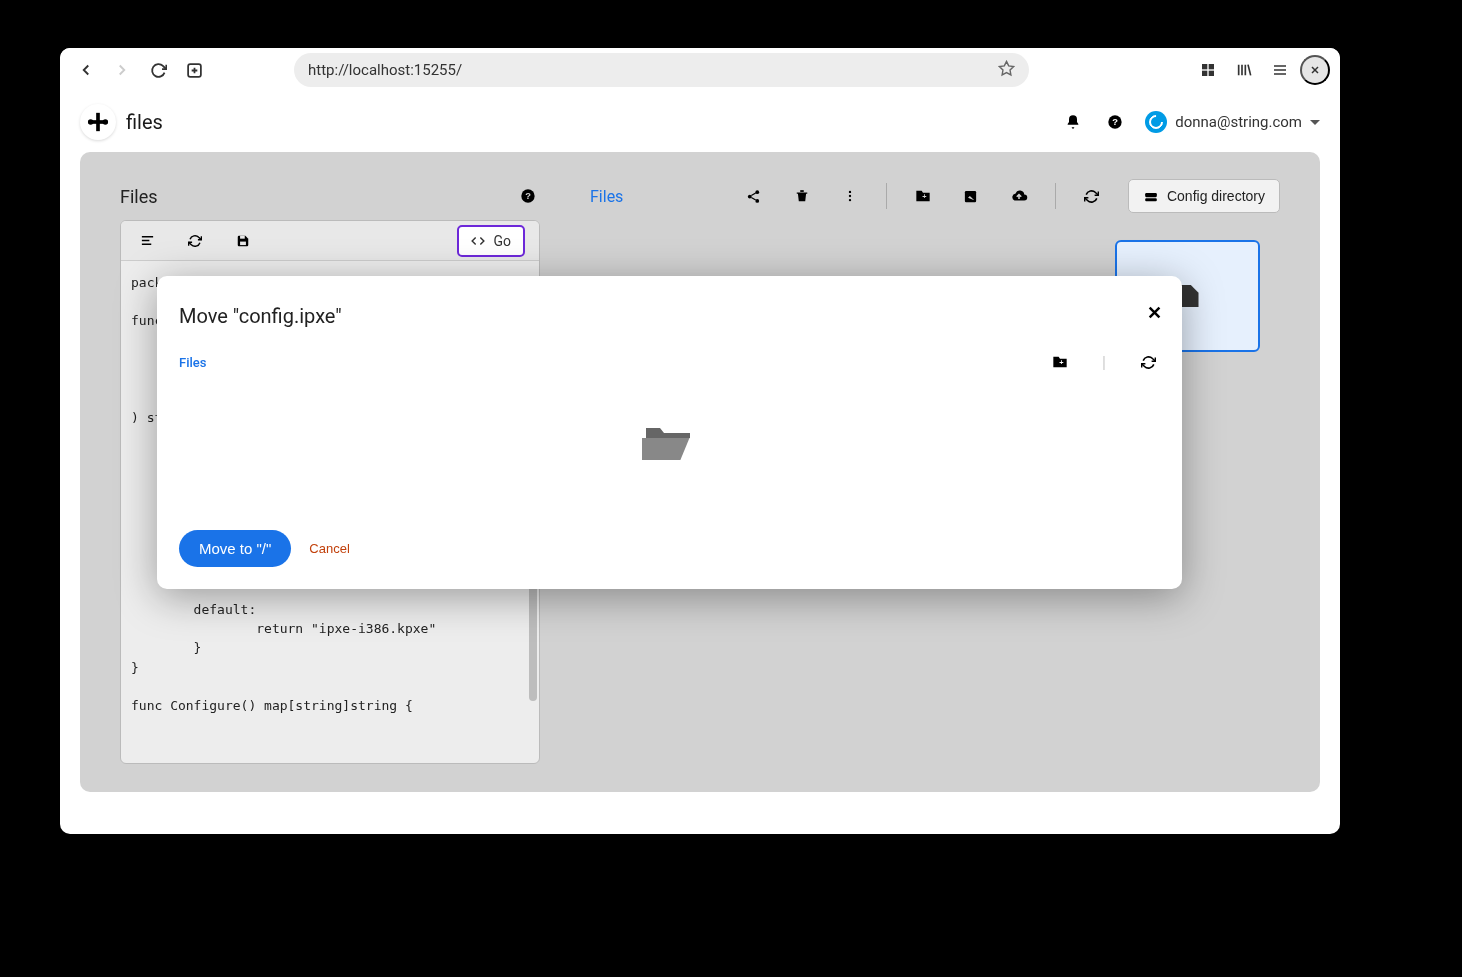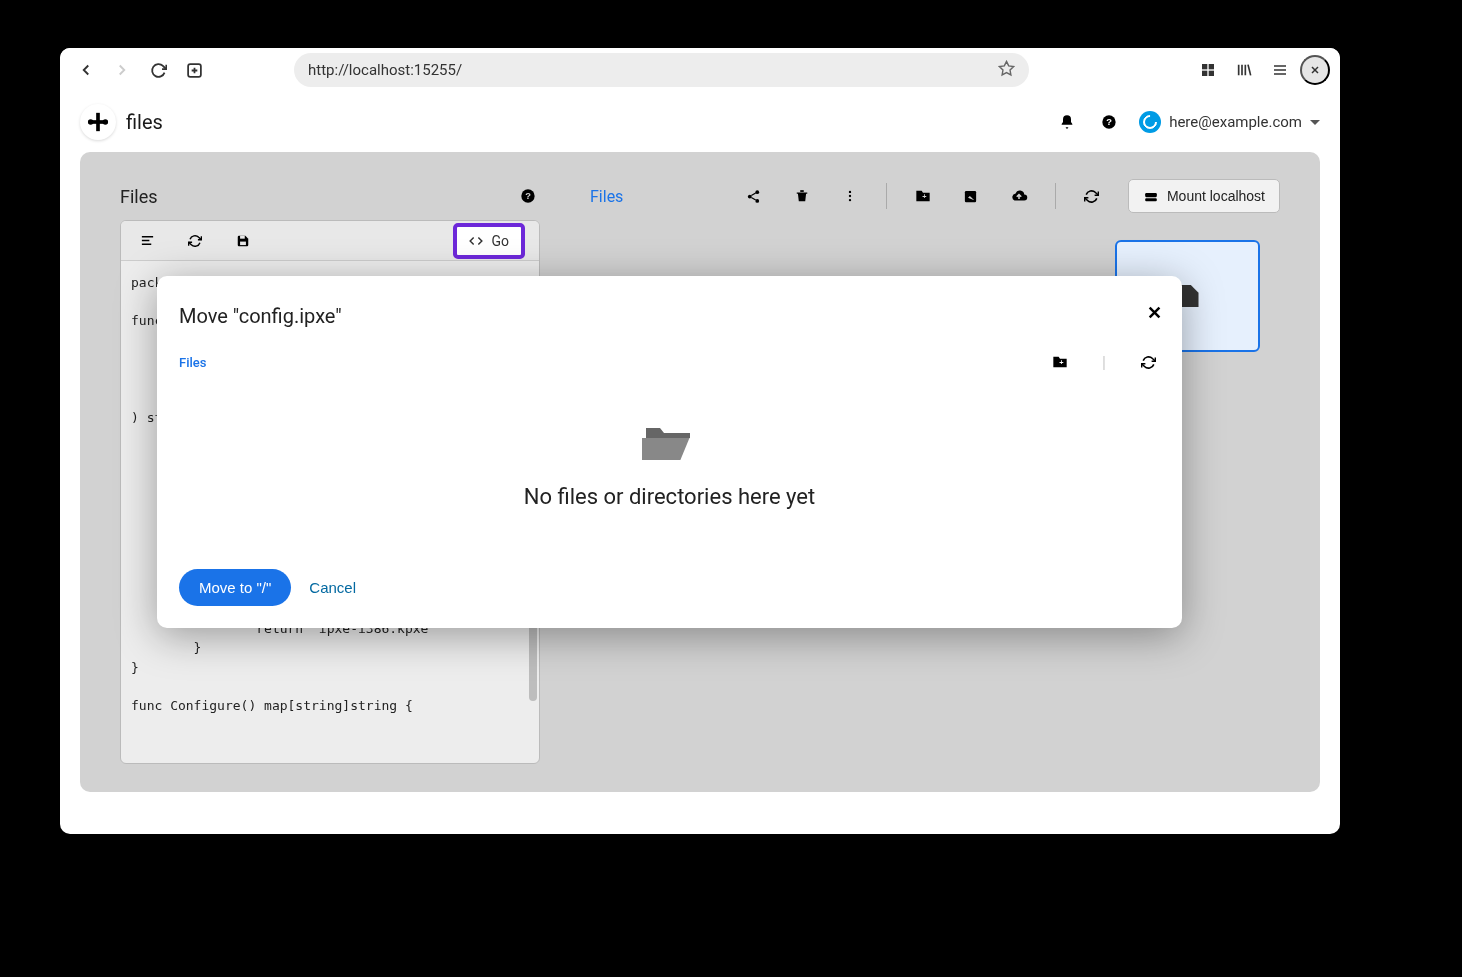--- a/index.html
+++ b/index.html
@@ -169,21 +169,21 @@
     align-items: center;
     padding: 0 14px;
     gap: 24px;
     border-bottom: 1px solid #ccc;
     background: #e8e8e8;
   }
   .editor-toolbar .right {
     margin-left: auto;
     display: flex; align-items: center; gap: 8px;
     background: #fff;
-    border: 4px solid #6d28d9;
+    border: 2px solid #6d28d9;
     border-radius: 5px;
     padding: 6px 12px;
     font-size: 14px; color: #333;
   }
   .code-area {
     flex: 1;
     padding: 12px 10px;
     font-family: ui-monospace, Menlo, Consolas, monospace;
     font-size: 13px;
     line-height: 1.48;
@@ -315,22 +315,22 @@
     color: #fff;
     border: none;
     border-radius: 20px;
     padding: 10px 20px;
     font-size: 15px;
     cursor: pointer;
   }
   .btn-link {
     background: transparent;
     border: none;
-    color: #0369a1;
-    font-size: 15px;
+    color: #c2410c;
+    font-size: 13px;
     cursor: pointer;
   }
 </style>
 </head>
 <body>
 
 <div class="browser-window">
 
   <div class="browser-toolbar">
     <button class="nav-btn">
@@ -417,21 +417,21 @@
           </svg>
       </button>
       <button class="icon-btn">
         <svg width="16" height="16" viewBox="0 0 24 24" fill="#000">
             <circle cx="12" cy="12" r="10"></circle>
             <text x="12" y="17" font-size="14" fill="#fff" text-anchor="middle" font-weight="bold">?</text>
           </svg>
       </button>
       <div class="user-chip">
         <span class="grav-icon"></span>
-        <span>here@example.com</span>
+        <span>donna@string.com</span>
         <span class="caret-down"></span>
       </div>
     </div>
   </div>
 
   <div class="main-wrap">
     <div class="main-card">
       <div class="panels">
 
         <div class="config-panel">
@@ -550,21 +550,21 @@
                 <svg width="15" height="15" viewBox="0 0 24 24" fill="none" stroke="#000" stroke-width="2.5">
                     <path d="M23 4v6h-6M1 20v-6h6"></path>
                     <path d="M3.51 9a9 9 0 0 1 14.85-3.36L23 10M1 14l4.64 4.36A9 9 0 0 0 20.49 15"></path>
                   </svg>
               </button>
               <button class="mount-btn">
                 <svg width="16" height="14" viewBox="0 0 24 24" fill="#000">
                     <rect x="2" y="7" width="20" height="7" rx="2"></rect>
                     <rect x="2" y="16" width="20" height="5" rx="2"></rect>
                   </svg>
-                <span>Mount localhost</span>
+                <span>Config directory</span>
               </button>
             </div>
           </div>
           <div class="file-grid">
             <div class="file-tile">
                 <div class="file-icon"></div>
               </div>
             <div class="file-tile">
                 <div class="file-icon"></div>
               </div>
@@ -602,21 +602,20 @@
         </button>
       </div>
     </div>
     <div class="modal-empty">
       <div class="folder-open-icon">
         <svg width="56" height="44" viewBox="0 0 56 44">
             <path fill="#666" d="M4 8h14l4 5h26v5H4z"></path>
             <path fill="#888" d="M0 18h50l-6 22H4z" transform="skewX(-8)"></path>
           </svg>
       </div>
-      <div class="empty-title">No files or directories here yet</div>
     </div>
     <div class="modal-footer">
       <button class="btn-primary">Move to "/"</button>
       <button class="btn-link">Cancel</button>
     </div>
   </div>
 
 </div>
 
 </body></html>

